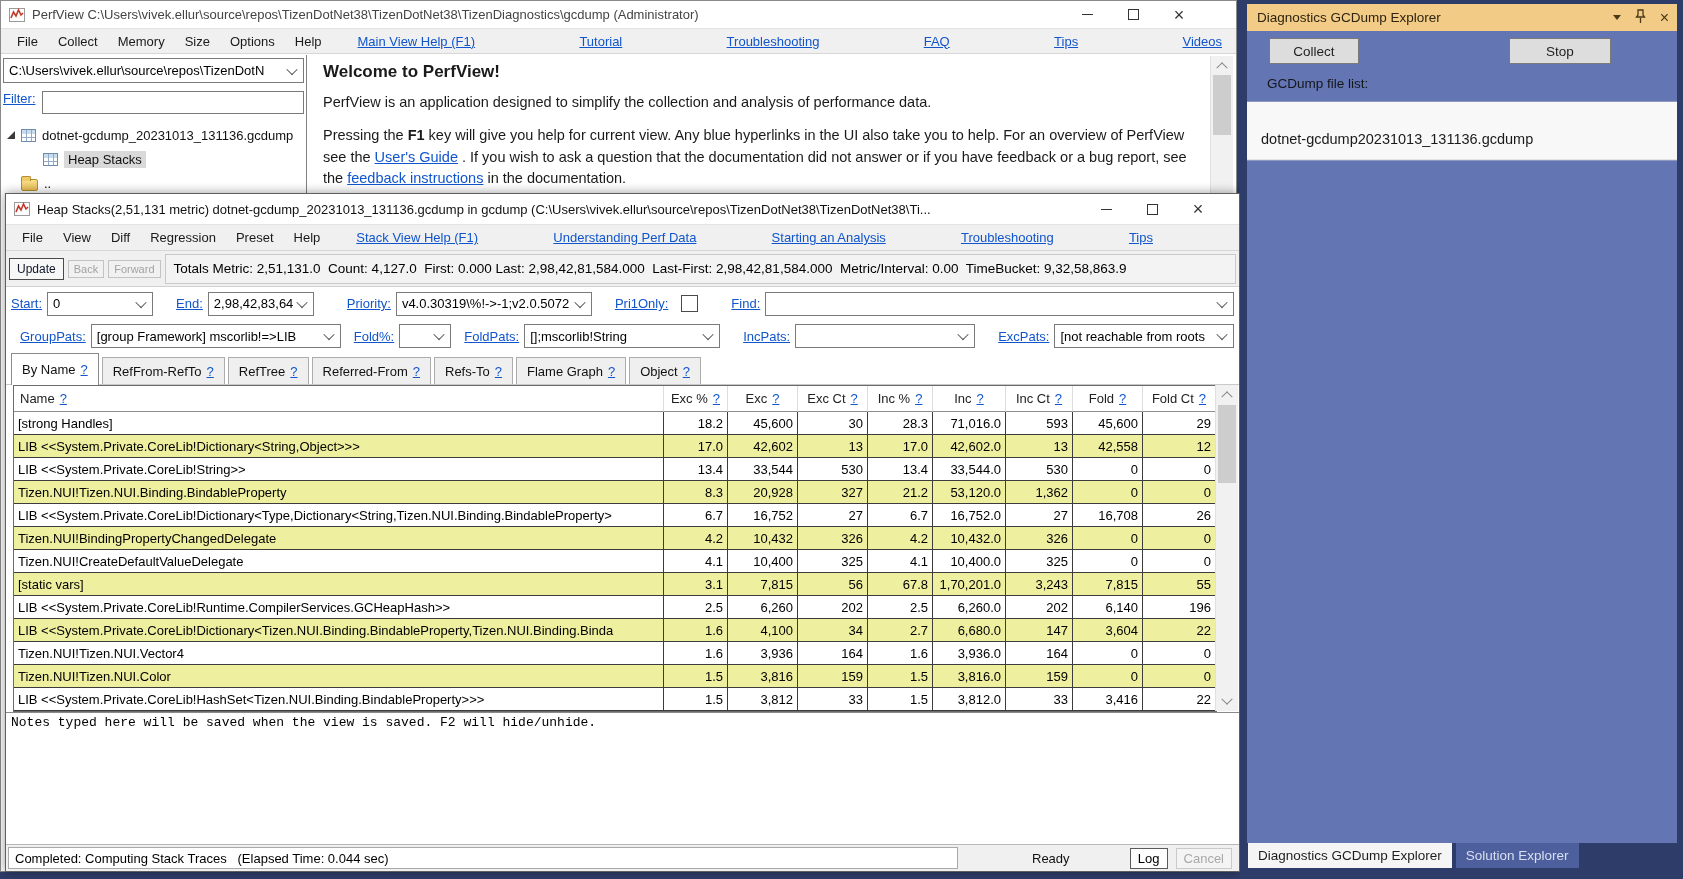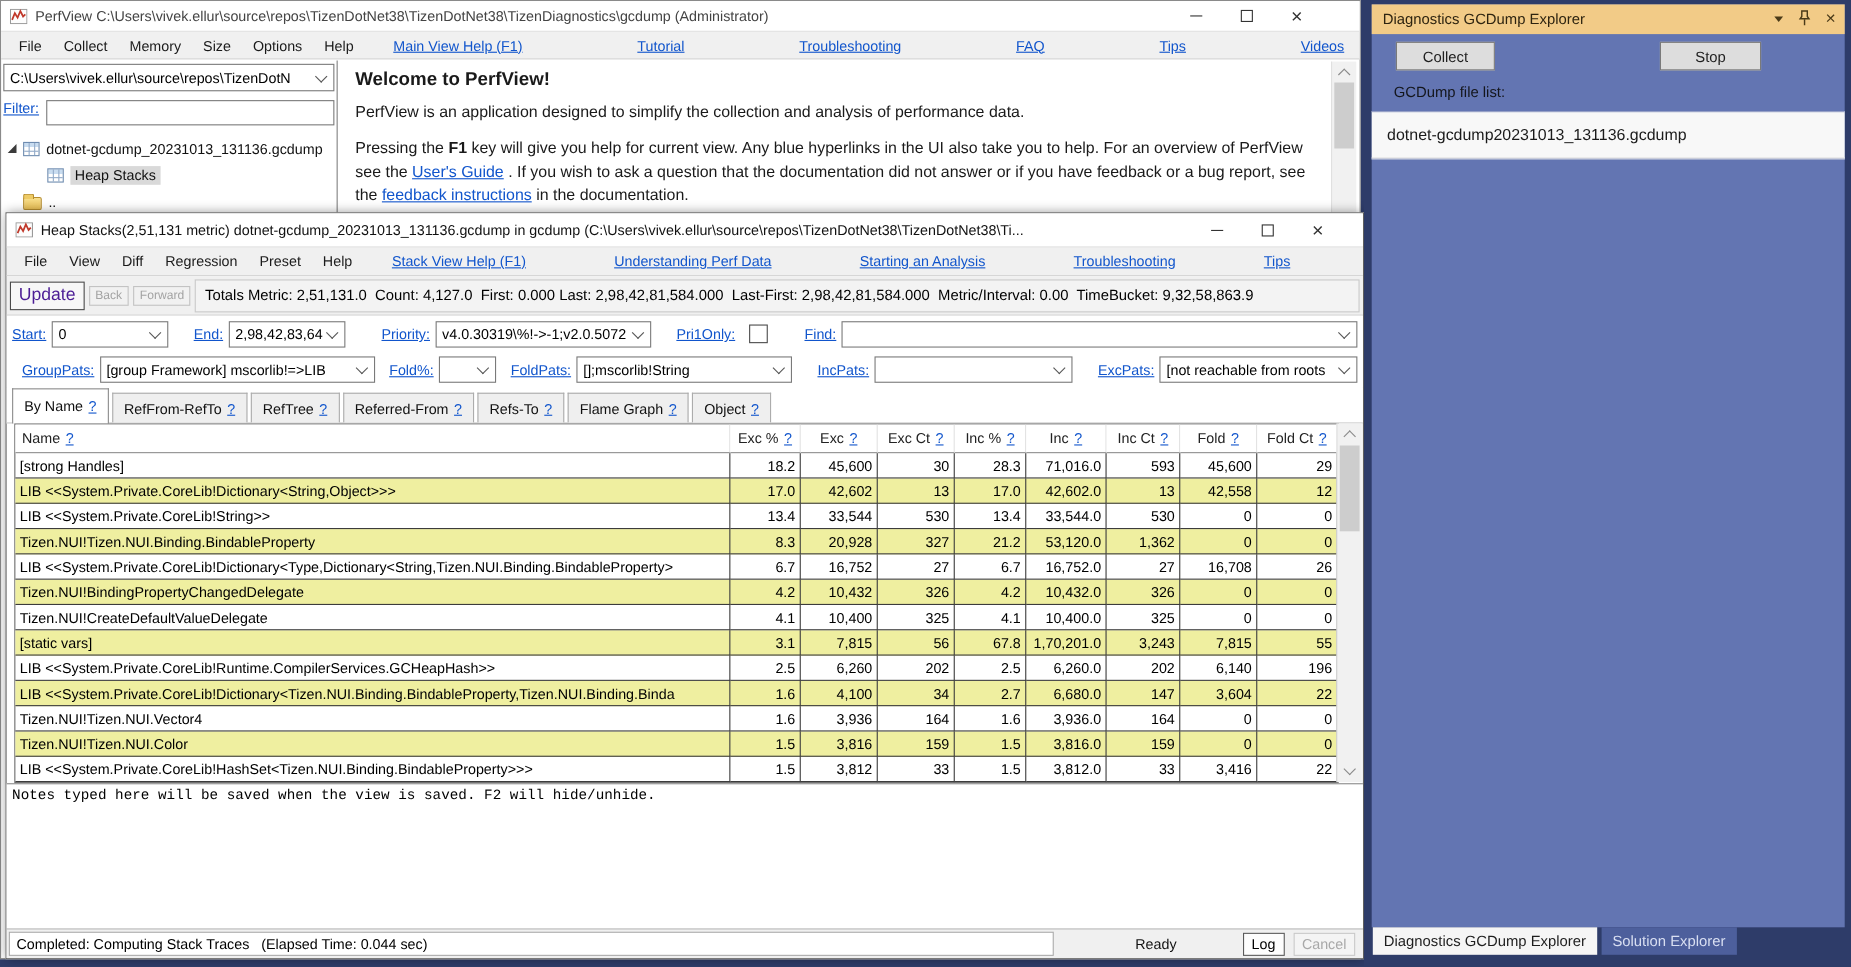--- a/index.html
+++ b/index.html
@@ -60,24 +60,24 @@
   .sarrow.down{bottom:0;}
   .sthumb{position:absolute;left:2px;right:2px;background:#CDCDCD;}
   #welcome-scroll{top:55px;bottom:0;right:3px;}
 
   
   #heap-window{left:5px;top:193px;width:1235px;height:679px;border:1px solid #5F5F5F;
     box-shadow:0 0 10px rgba(0,0,0,.4);display:flex;flex-direction:column;}
   #heap-window .titlebar{height:30px;color:#111;flex:0 0 auto;}
   #heap-window .winbtns{padding-right:18px;}
   #heap-window .menubar{flex:0 0 27px;}
-  #heap-window .menulinks{margin-right:60px;}
+  #heap-window .menulinks{margin-right:80px;}
   .toolbar{flex:0 0 36px;background:#F0F0F0;border-bottom:1px solid #D0D0D0;display:flex;align-items:center;
     padding:0 3px;gap:4px;font-size:13px;}
-  .btn{border:1px solid #4A4A4A;background:#F7F7F7;padding:3px 7px;font-size:16px;color:#4c1d95;}
+  .btn{border:1px solid #4A4A4A;background:#F7F7F7;padding:3px 7px;font-size:12px;color:#0f172a;}
   .btn.sm{font-size:11px;padding:2px 5px;}
   .btn.disabled{color:#A3A3A3;border-color:#C3C3C3;background:#F1F1F1;}
   .totals{flex:1;white-space:pre;font-size:13.5px;color:#000;border:1px solid #C9C9C9;background:#F3F3F3;
     height:30px;display:flex;align-items:center;padding:0 8px;overflow:hidden;}
   .frow{display:flex;align-items:center;padding:0 5px;font-size:13px;background:#fff;gap:5px;}
   #frow1{flex:0 0 33px;}
   #frow2{flex:0 0 32px;padding-left:14px;}
   .fcombo{display:flex;align-items:center;border:1px solid #7A7A7A;background:#fff;height:24px;
     padding-left:5px;white-space:nowrap;overflow:hidden;}
   .fcombo .val{flex:1;overflow:hidden;white-space:nowrap;}
@@ -118,26 +118,26 @@
   #vs-body{position:absolute;left:7px;top:4px;right:6px;bottom:36px;background:#6375B2;}
   #vs-header{height:27px;background:#F2CB87;display:flex;align-items:center;padding:0 8px 0 10px;
     font-size:13.5px;color:#2E2410;}
   #vs-header .hicons{margin-left:auto;display:flex;align-items:center;gap:14px;}
   .dd-tri{width:0;height:0;border-left:4.5px solid transparent;border-right:4.5px solid transparent;
     border-top:5.5px solid #4A3A18;}
   .vs-close{font-size:16px;color:#4A3A18;line-height:1;}
   .vsbtn{position:absolute;height:26px;background:#DDDDDD;border:1px solid #7A7A7A;font-size:13.5px;color:#1E1E1E;
     display:flex;align-items:center;justify-content:center;}
   #collect-btn{left:22px;top:34px;width:90px;}
-  #stop-btn{left:262px;top:34px;width:92px;}
+  #stop-btn{left:262px;top:34px;width:102px;}
   #gclist-label{position:absolute;left:20px;top:72px;font-size:13.5px;color:#14161C;}
   #gclist{position:absolute;left:0;right:0;top:97px;min-height:43px;background:#F8F8F8;
     border-top:1px solid #8E99C2;border-bottom:1px solid #8E99C2;}
   .vsfile{height:42px;display:flex;align-items:center;padding-left:14px;font-size:14.5px;color:#1A1A1A;
-    border-bottom:1px solid #E4E4E4;}
+    border-bottom:1px solid #E4E4E4;margin-top:16px;}
   #vs-tabs{position:absolute;left:8px;bottom:11px;display:flex;}
   .vstab{height:25px;display:flex;align-items:center;padding:0 10px;font-size:13.5px;background:#4D5F9C;color:#D9DFF2;margin-right:4px;}
   .vstab.active{background:#F5F5F5;color:#1E1E1E;}
 </style>
 </head>
 <body>
 
 <div class="win" id="main-window">
   <div class="titlebar">
     <span class="appicon">

